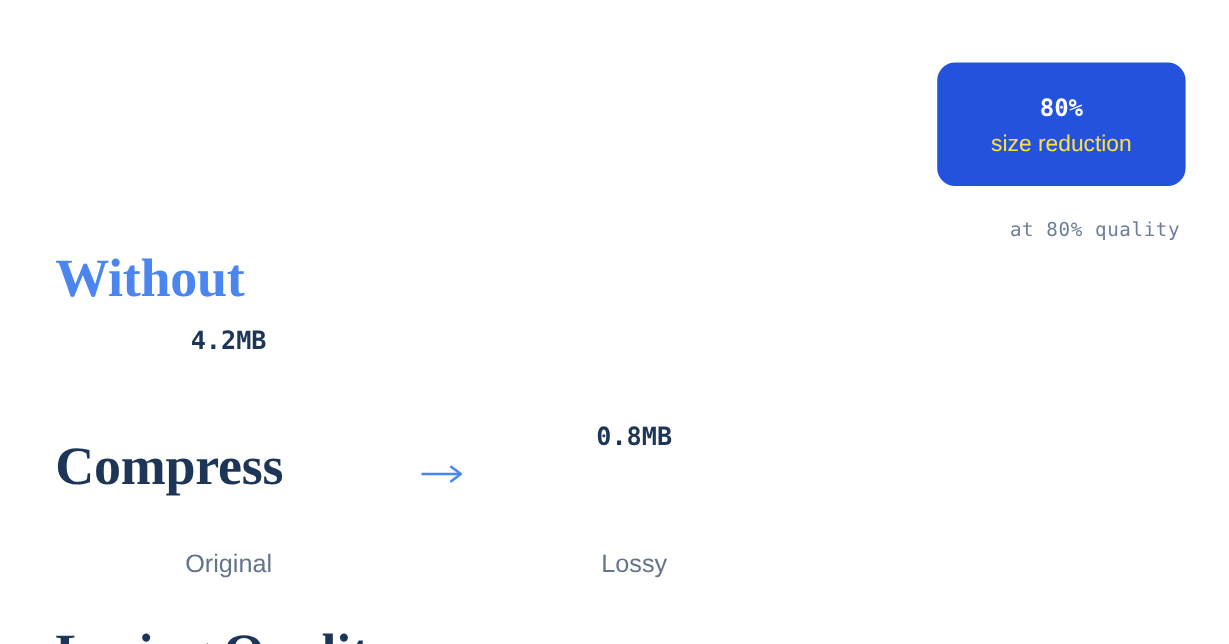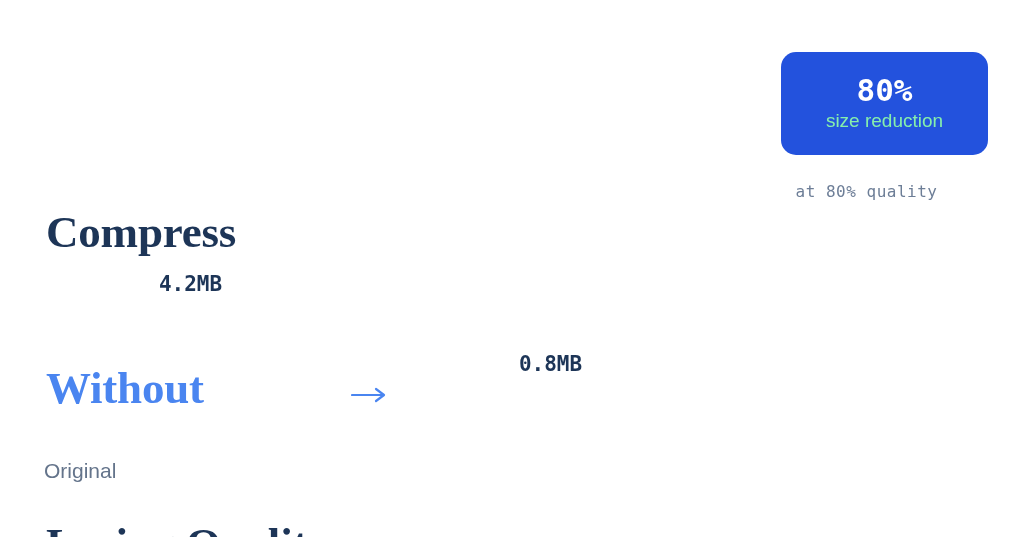--- a/index.html
+++ b/index.html
@@ -50,35 +50,35 @@
     box-sizing: border-box;
     display: flex;
     flex-direction: column;
     align-items: center;
     justify-content: center;
     gap: 4px;
   }
   .badge-pct {
     font-family: "DejaVu Sans Mono", "Liberation Mono", monospace;
     font-weight: bold;
-    font-size: 31px;
+    font-size: 20px;
     line-height: 30px;
     color: #ffffff;
     letter-spacing: 0px;
   }
   .badge-sub {
     font-family: "Liberation Sans", sans-serif;
     font-size: 19px;
     line-height: 23px;
-    color: #86efac;
+    color: #fde047;
     font-weight: normal;
   }
   .badge-note {
     position: absolute;
-    left: 763px;
+    left: 809px;
     top: 182px;
     width: 207px;
     text-align: center;
     font-family: "DejaVu Sans Mono", "Liberation Mono", monospace;
     font-size: 16px;
     line-height: 20px;
     color: #6d7e97;
     letter-spacing: 0.5px;
   }
 
@@ -113,30 +113,30 @@
     bottom: 0;
     width: 100%;
     border-radius: 11px 11px 0 0;
   }
   .bar-label {
     position: absolute;
     left: 0;
     width: 100%;
     top: 100%;
     margin-top: 16px;
-    text-align: left;
+    text-align: center;
     font-family: "Liberation Sans", sans-serif;
     font-size: 21px;
     line-height: 25px;
     color: #64748b;
   }
 
   
   #bar-original { left: 44px;  width: 293px; height: 132px; }
-  #bar-lossy    { left: 406px; width: 289px; height: 52px;  }
+  #bar-lossy    { left: 384px; width: 289px; height: 52px;  }
   #bar-lossless { left: 700px; width: 289px; height: 89px;  }
 
   #bar-original .bar-value { bottom: 100%; margin-bottom: 14px; }
   #bar-lossy    .bar-value { bottom: 100%; margin-bottom: 14px; }
   #bar-lossless .bar-value { bottom: 100%; margin-bottom: 14px; }
 
   #bar-original .bar-rect {
     background: linear-gradient(180deg, #c3dbfe 0%, #a8caf9 55%, #8fbcf8 100%);
   }
   #bar-lossy .bar-rect {
@@ -156,22 +156,22 @@
     color: #4a85f0;
   }
   .arrow svg { display: block; }
 </style>
 </head>
 <body>
 
 <div class="stage">
 
   <h1 class="headline">
+    <span class="line accent">Without</span>
     <span class="line">Compress</span>
-    <span class="line accent">Without</span>
     <span class="line">Losing Quality</span>
   </h1>
 
   <div class="badge">
     <div class="badge-pct">80%</div>
     <div class="badge-sub">size reduction</div>
   </div>
   <div class="badge-note">at 80% quality</div>
 
   <div class="chart">
@@ -185,20 +185,21 @@
     <div class="arrow">
       <svg width="36" height="18" viewBox="0 0 36 18" fill="none" aria-hidden="true">
         <path d="M1 9 H31" stroke="currentColor" stroke-width="2.2" stroke-linecap="round"></path>
         <path d="M25 3 L33 9 L25 15" stroke="currentColor" stroke-width="2.2" stroke-linecap="round" stroke-linejoin="round" fill="none"></path>
       </svg>
     </div>
 
     <div class="bar-group" id="bar-lossy">
       <div class="bar-value">0.8MB</div>
       <div class="bar-rect"></div>
+      <div class="bar-label">Lossy</div>
     </div>
 
     <div class="bar-group" id="bar-lossless">
       <div class="bar-rect"></div>
     </div>
 
   </div>
 </div>
 
 </body></html>

